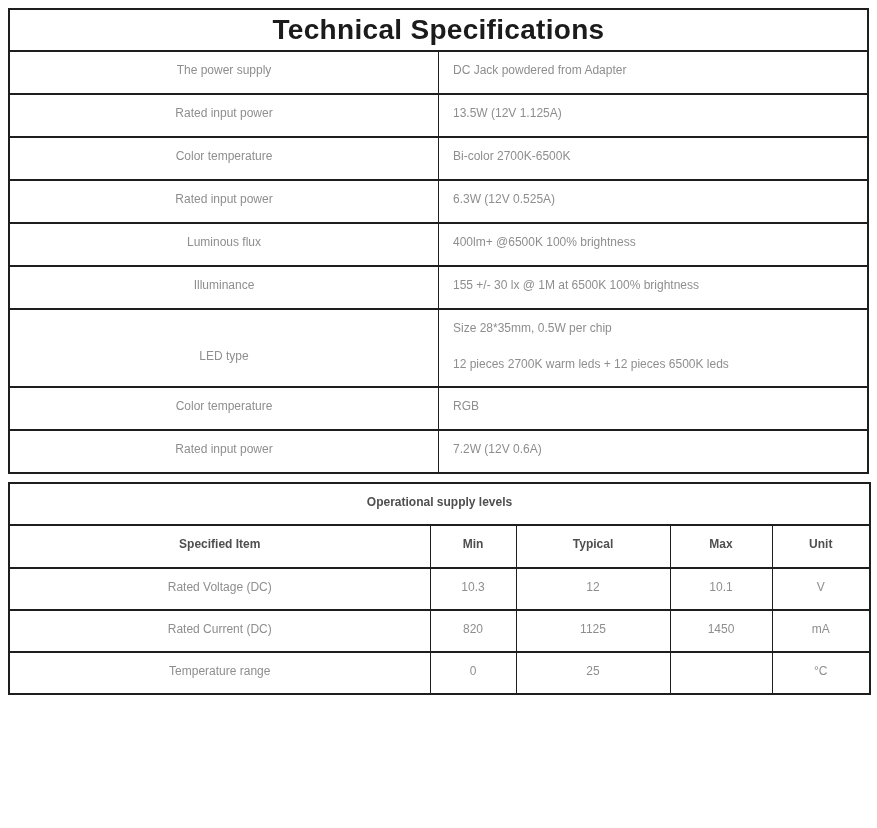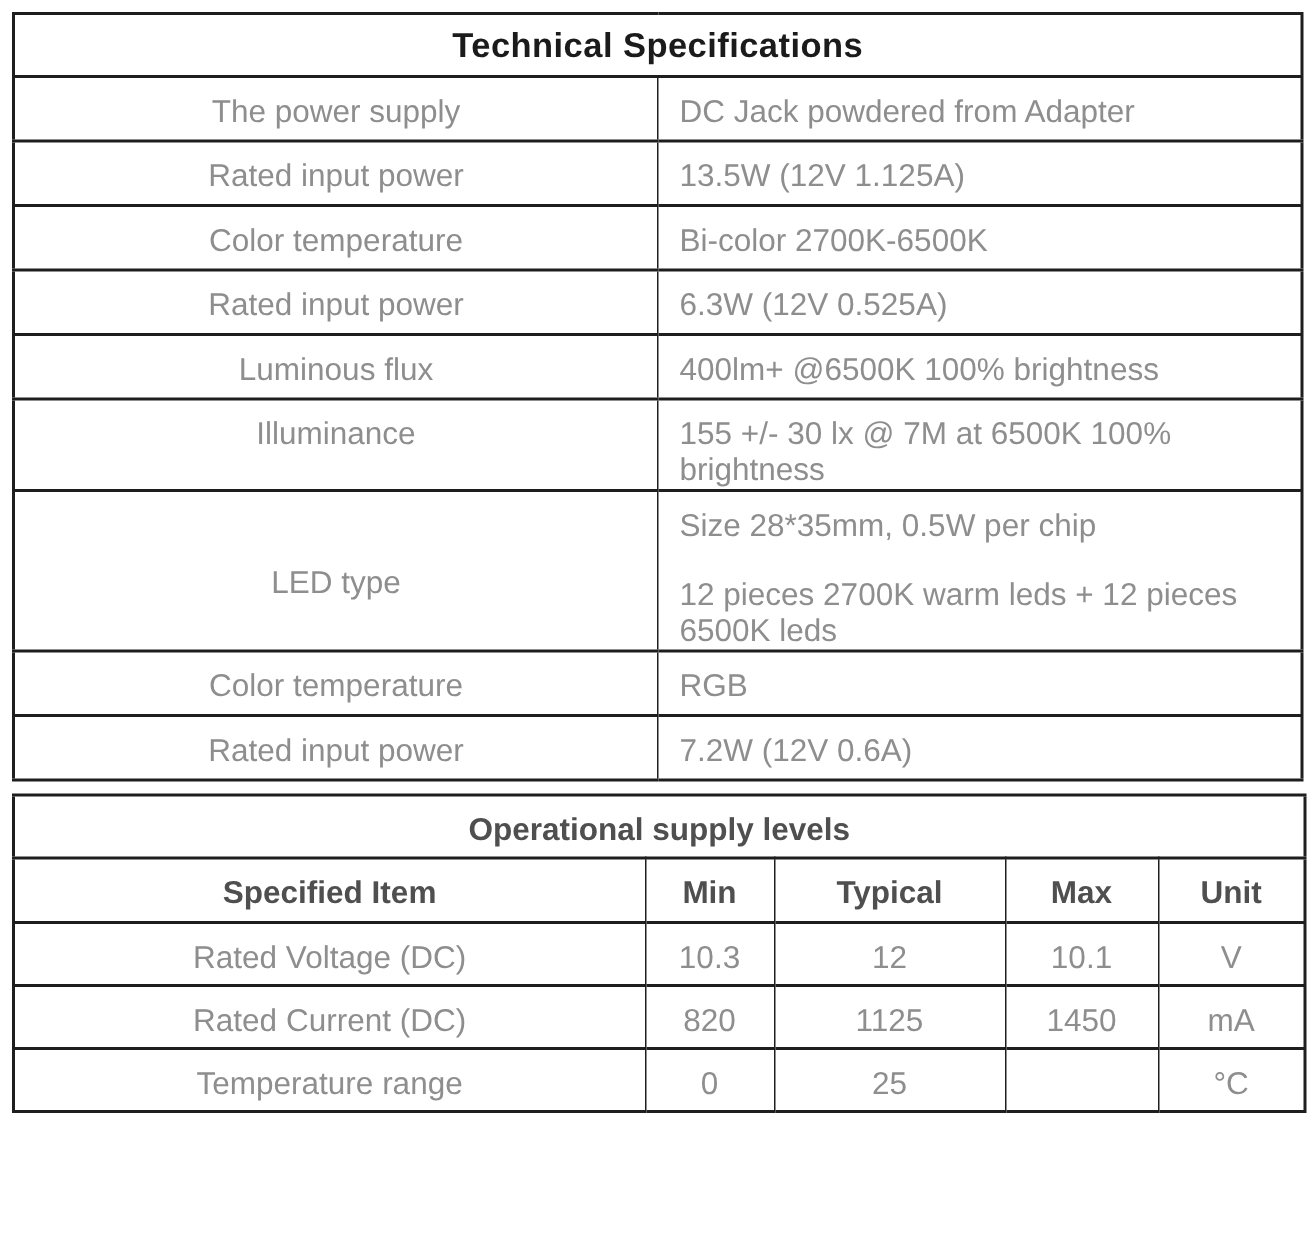--- a/index.html
+++ b/index.html
@@ -18,30 +18,30 @@
     width: 861px;
     background: #ffffff;
   }
   .spec-table { border: 2px solid #1e1e1e; }
   .spec-table + .spec-table { margin-top: 8px; }
 
   th, td {
     border: 1px solid #1e1e1e;
     border-top-width: 2px;
     border-bottom-width: 2px;
-    font-size: 21px;
+    font-size: 12px;
     overflow: hidden;
   }
 
   .title-cell {
     height: 42px;
     text-align: center;
     vertical-align: middle;
     font-weight: bold;
-    font-size: 23px;
+    font-size: 28px;
     letter-spacing: 0.3px;
     color: #1b1b1b;
   }
 
   
   .t1 .label-cell {
     width: 268px;
     height: 43px;
     text-align: center;
     vertical-align: top;
@@ -103,21 +103,21 @@
       <tr>
         <td class="label-cell">Rated input power</td>
         <td class="value-cell">6.3W (12V 0.525A)</td>
       </tr>
       <tr>
         <td class="label-cell">Luminous flux</td>
         <td class="value-cell">400lm+ @6500K 100% brightness</td>
       </tr>
       <tr>
         <td class="label-cell">Illuminance</td>
-        <td class="value-cell">155 +/- 30 lx @ 7M at 6500K 100% brightness</td>
+        <td class="value-cell">155 +/- 30 lx @ 1M at 6500K 100% brightness</td>
       </tr>
       <tr class="tall-row">
         <td class="label-cell">LED type</td>
         <td class="value-cell">
           <div class="value-line">Size 28*35mm, 0.5W per chip</div>
           <div class="value-line">12 pieces 2700K warm leds + 12 pieces 6500K leds</div>
         </td>
       </tr>
       <tr>
         <td class="label-cell">Color temperature</td>

